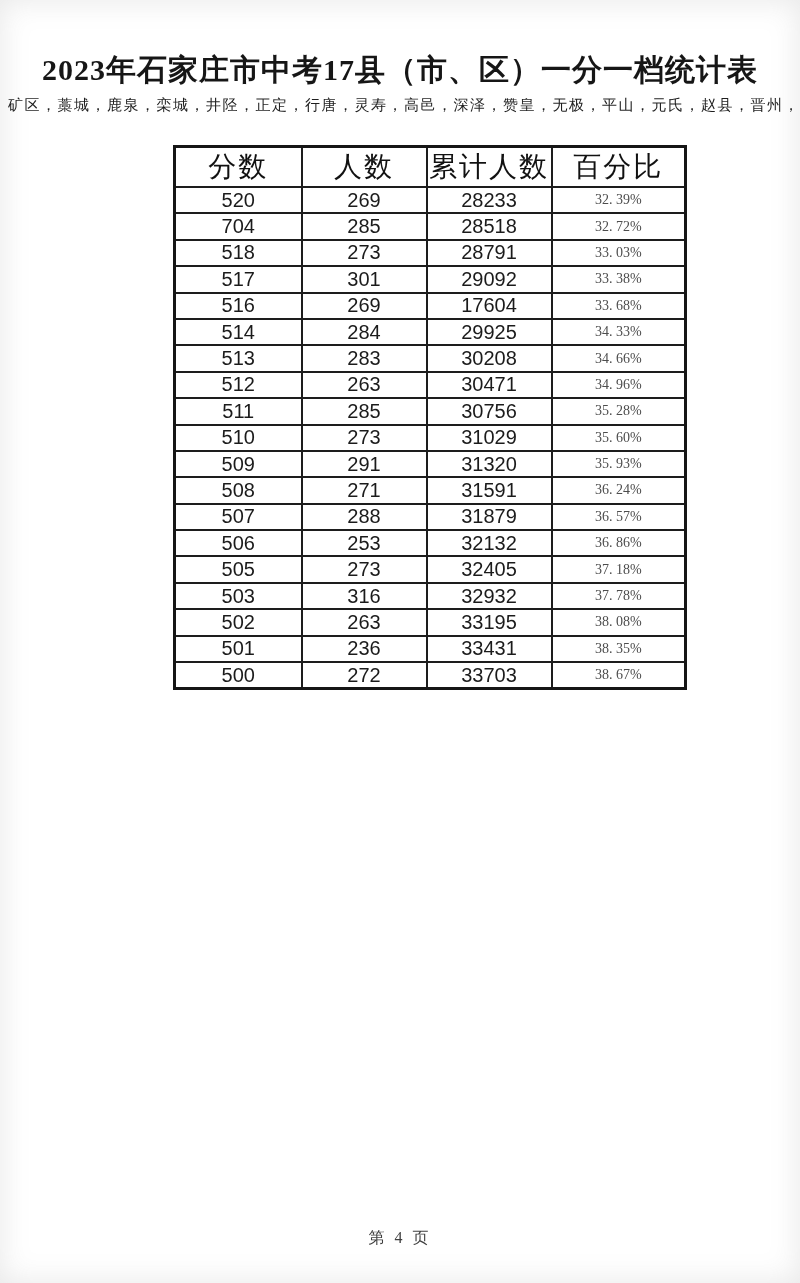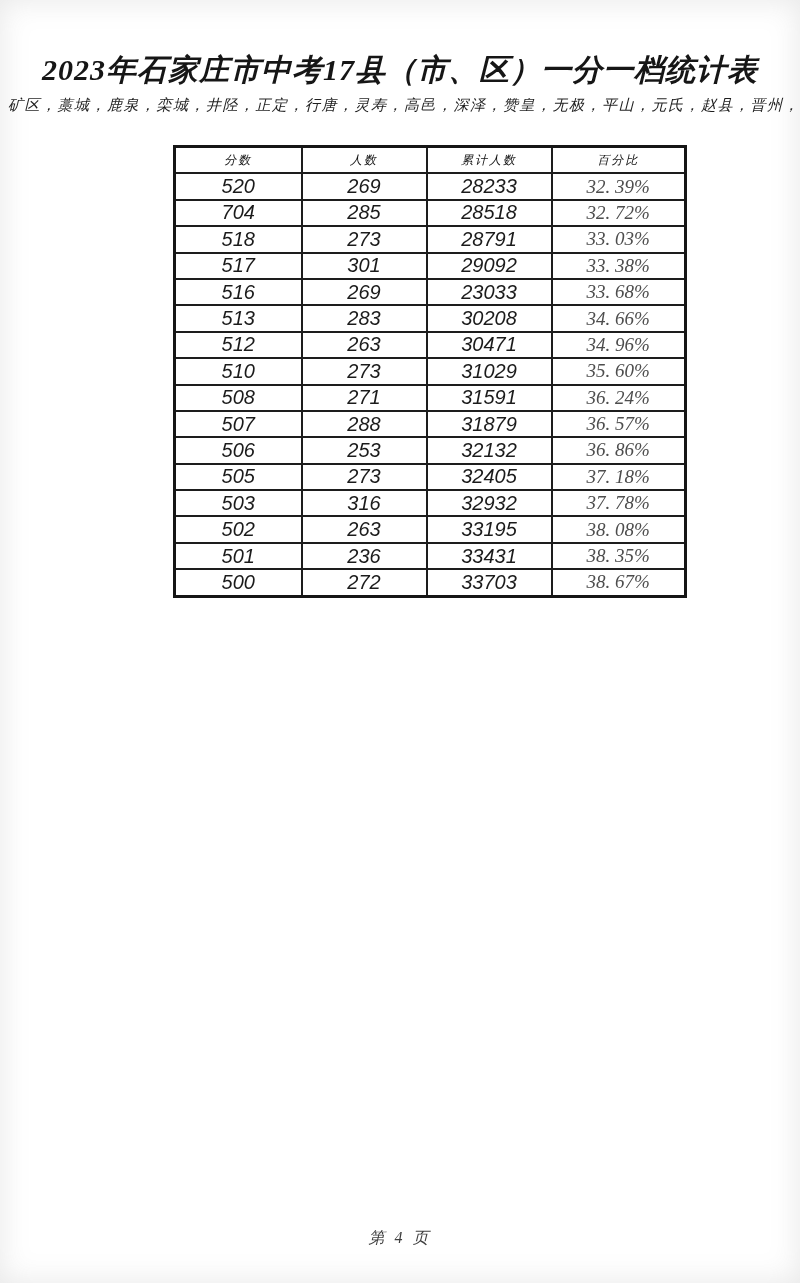--- a/index.html
+++ b/index.html
@@ -12,21 +12,20 @@
     position: relative;
     background: #ffffff;
     font-family: "Liberation Serif", serif;
     overflow: hidden;
   }
   .page {
     position: absolute;
     inset: 0;
     background: radial-gradient(ellipse 120% 115% at 50% 48%, #ffffff 78%, #f2f1ef 94%, #e9e8e6 100%);
     box-shadow: inset 0 0 30px rgba(120,120,120,0.18);
-    font-style: italic;
   }
   .doc-title {
     position: absolute;
     top: 50px;
     left: 0;
     width: 100%;
     text-align: center;
     font-family: "Liberation Serif", serif;
     font-weight: bold;
     font-size: 30px;
@@ -64,32 +63,32 @@
     border: 2px solid #1d1d1d;
     height: 24.4px;
     padding: 0;
     text-align: center;
     vertical-align: middle;
     overflow: hidden;
   }
   table.score-table th {
     font-family: "Liberation Sans", sans-serif;
     font-weight: normal;
-    font-size: 12px;
+    font-size: 28px;
     color: #111111;
     letter-spacing: 2px;
   }
   td.cell-num {
     font-family: "Liberation Sans", sans-serif;
     font-size: 20px;
     color: #1b1b1b;
   }
   td.cell-pct {
     font-family: "Liberation Serif", serif;
-    font-size: 19px;
+    font-size: 14px;
     color: #4d4d4d;
   }
   .page-footer {
     position: absolute;
     top: 1228px;
     left: 0;
     width: 100%;
     text-align: center;
     font-family: "Liberation Serif", serif;
     font-size: 16px;
@@ -142,42 +141,60 @@
     </tr>
         <tr>
       <td class="cell-num">517</td>
       <td class="cell-num">301</td>
       <td class="cell-num">29092</td>
       <td class="cell-pct">33. 38%</td>
     </tr>
         <tr>
       <td class="cell-num">516</td>
       <td class="cell-num">269</td>
-      <td class="cell-num">23033</td>
+      <td class="cell-num">17604</td>
       <td class="cell-pct">33. 68%</td>
+    </tr>
+        <tr>
+      <td class="cell-num">514</td>
+      <td class="cell-num">284</td>
+      <td class="cell-num">29925</td>
+      <td class="cell-pct">34. 33%</td>
     </tr>
         <tr>
       <td class="cell-num">513</td>
       <td class="cell-num">283</td>
       <td class="cell-num">30208</td>
       <td class="cell-pct">34. 66%</td>
     </tr>
         <tr>
       <td class="cell-num">512</td>
       <td class="cell-num">263</td>
       <td class="cell-num">30471</td>
       <td class="cell-pct">34. 96%</td>
     </tr>
         <tr>
+      <td class="cell-num">511</td>
+      <td class="cell-num">285</td>
+      <td class="cell-num">30756</td>
+      <td class="cell-pct">35. 28%</td>
+    </tr>
+        <tr>
       <td class="cell-num">510</td>
       <td class="cell-num">273</td>
       <td class="cell-num">31029</td>
       <td class="cell-pct">35. 60%</td>
     </tr>
         <tr>
+      <td class="cell-num">509</td>
+      <td class="cell-num">291</td>
+      <td class="cell-num">31320</td>
+      <td class="cell-pct">35. 93%</td>
+    </tr>
+        <tr>
       <td class="cell-num">508</td>
       <td class="cell-num">271</td>
       <td class="cell-num">31591</td>
       <td class="cell-pct">36. 24%</td>
     </tr>
         <tr>
       <td class="cell-num">507</td>
       <td class="cell-num">288</td>
       <td class="cell-num">31879</td>
       <td class="cell-pct">36. 57%</td>

